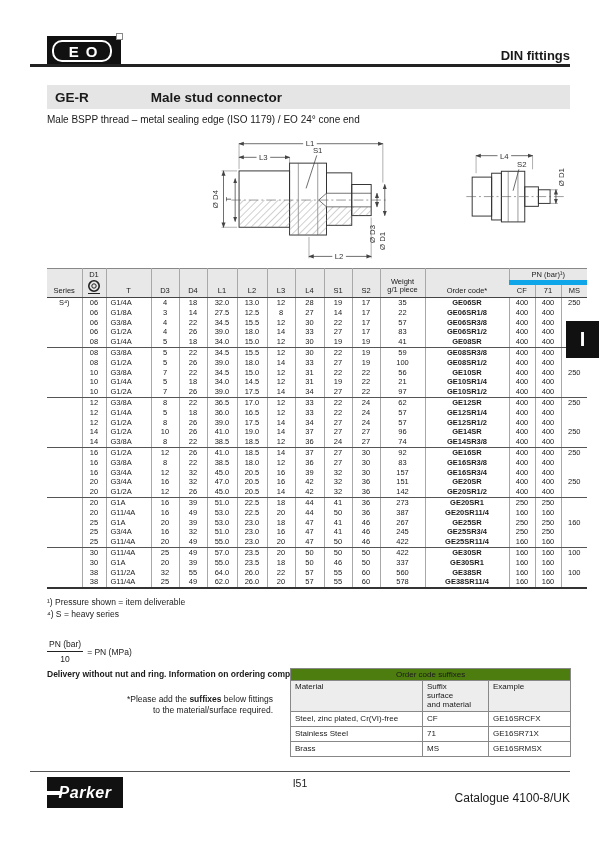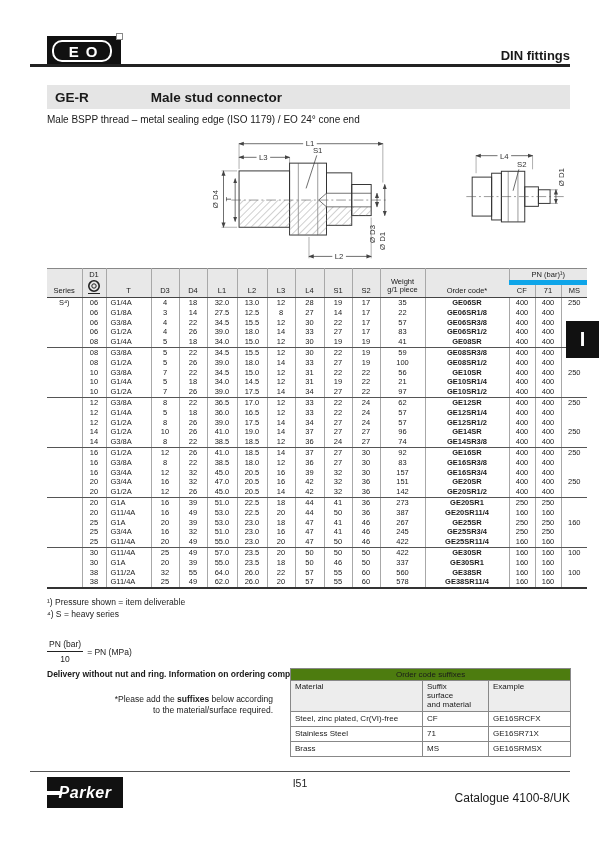--- a/index.html
+++ b/index.html
@@ -783,21 +783,21 @@
       </span>
       <span>= PN (MPa)</span>
     </div>
     <div class="delivery">
       <div>Delivery without nut and ring. Information on ordering complete</div>
     </div>
   </div>
 
   <div class="suffix-note">
     <div>
-      <span>*Please add the </span><b>suffixes</b><span> below according</span>
+      <span>*Please add the </span><b>suffixes</b><span> below fittings</span>
     </div>
     <div>to the material/surface required.</div>
   </div>
 
   <table class="suffix">
     <colgroup>
         <col style="width:132px">
         <col style="width:66px">
         <col style="width:82px">
       </colgroup>

